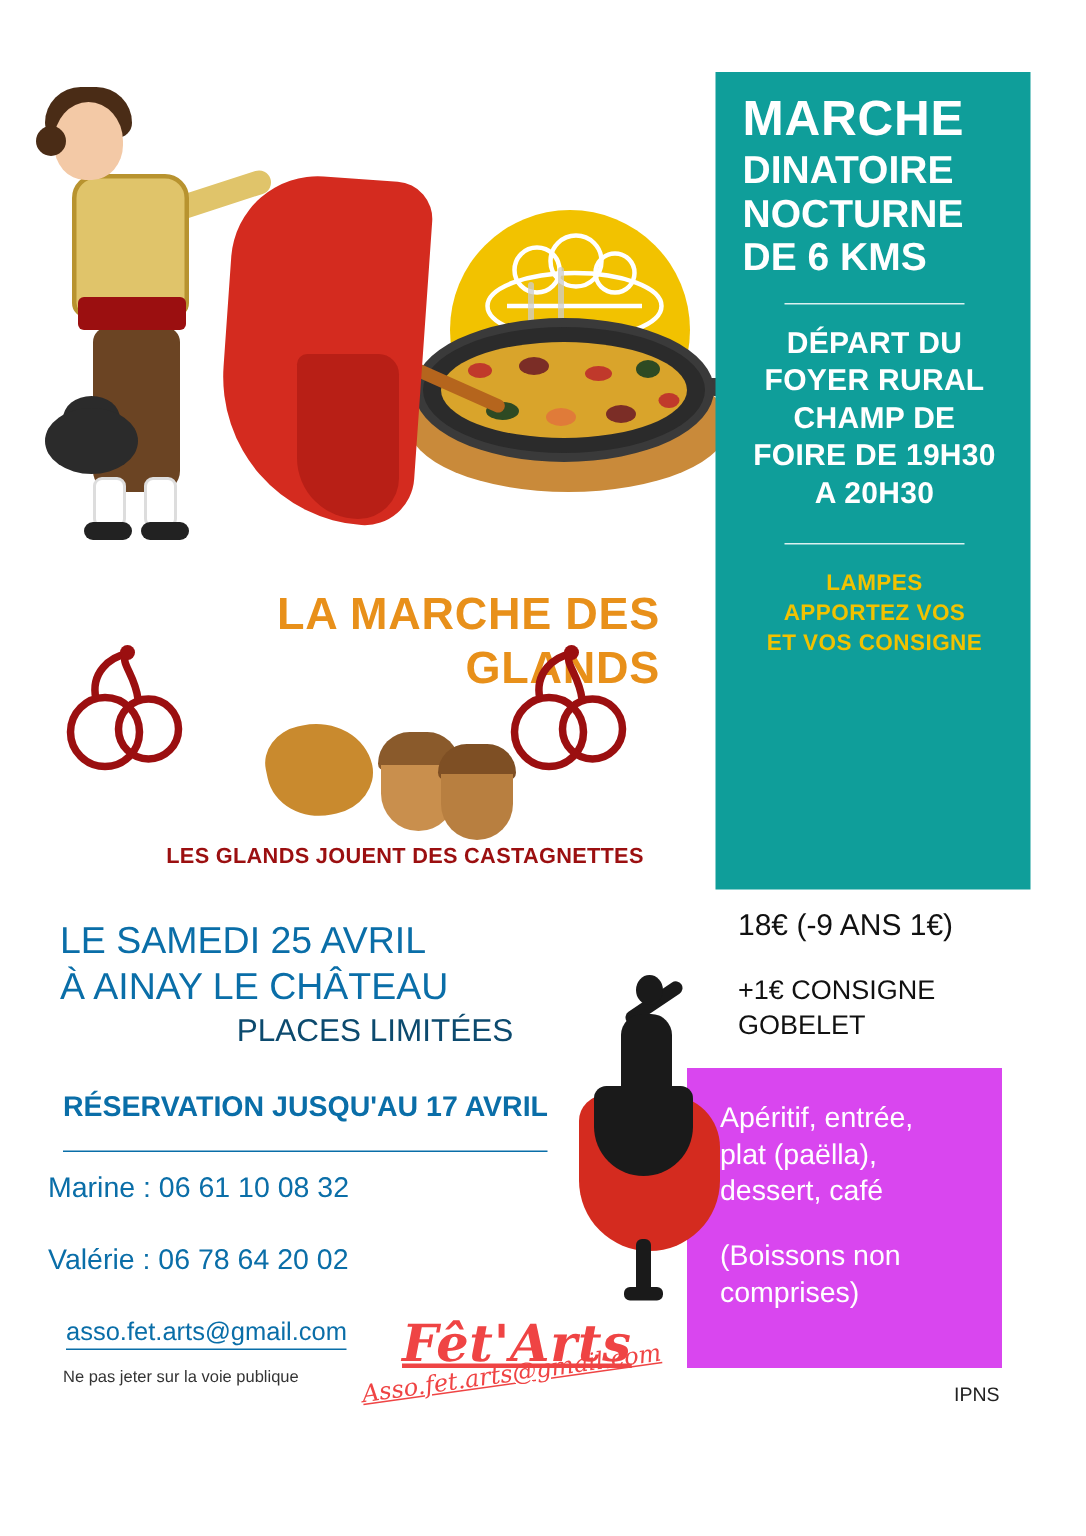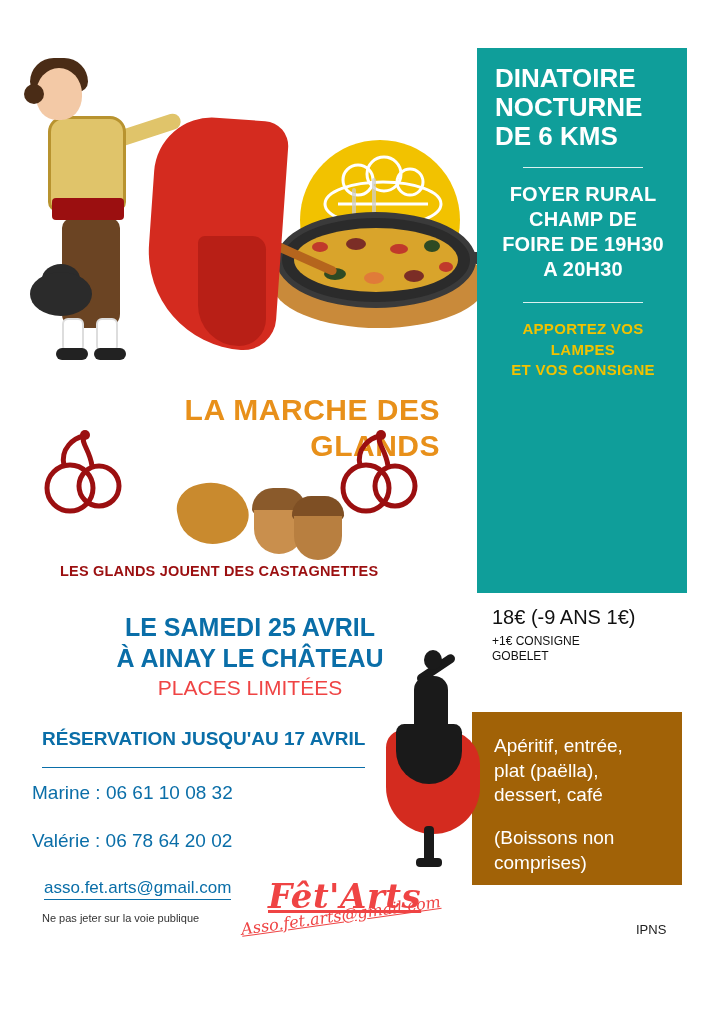--- a/index.html
+++ b/index.html
@@ -80,33 +80,33 @@
     left: 492px;
     top: 605px;
     width: 205px;
     color: #111111;
   }
   .price-main {
     font-size: 20px;
     line-height: 1.2;
   }
   .price-sub {
-    font-size: 12px;
+    font-size: 18px;
     line-height: 1.25;
-    margin-top: 5px;
+    margin-top: 20px;
   }
 
   
   .menu-box {
     position: absolute;
-    left: 472px;
+    left: 458px;
     top: 712px;
     width: 210px;
-    height: 173px;
-    background: #a16207;
+    height: 200px;
+    background: #d946ef;
   }
   .menu-inner {
     padding: 22px 20px 0 22px;
     color: #ffffff;
     font-size: 19px;
     line-height: 1.3;
   }
   .menu-inner p { margin: 0; }
   .menu-inner p + p { margin-top: 18px; }
 
@@ -129,44 +129,44 @@
     font-size: 30px;
     font-weight: bold;
     line-height: 1.2;
     letter-spacing: .5px;
   }
   .castagnettes {
     position: absolute;
     left: 60px;
     top: 563px;
     width: 420px;
-    text-align: left;
+    text-align: center;
     color: #9b0f10;
     font-size: 14.5px;
     font-weight: bold;
     letter-spacing: .2px;
   }
   .date-line {
     position: absolute;
     left: 40px;
     top: 612px;
     width: 420px;
-    text-align: center;
+    text-align: left;
     color: #0a6ea8;
-    font-weight: bold;
+    font-weight: normal;
     font-size: 25px;
     line-height: 1.25;
   }
   .places {
     position: absolute;
     left: 40px;
     top: 676px;
     width: 420px;
     text-align: center;
-    color: #ef4444;
+    color: #0c4a6e;
     font-size: 21px;
   }
   .reservation {
     position: absolute;
     left: 42px;
     top: 728px;
     color: #0a6ea8;
     font-size: 19px;
     font-weight: bold;
     border-bottom: 1.5px solid #0a6ea8;
@@ -454,36 +454,38 @@
   <div class="illus torero-shoe-l"></div>
   <div class="illus torero-shoe-r"></div>
   <div class="illus torero-hair"></div>
   <div class="illus torero-head"></div>
   <div class="illus torero-bun"></div>
   <div class="illus torero-hat2"></div>
   <div class="illus torero-hat"></div>
 
   <div class="teal-panel">
     <div class="teal-inner">
+      <div class="title-marche">MARCHE</div>
       <div class="title-lines">
         <div>DINATOIRE</div>
         <div>NOCTURNE</div>
         <div>DE 6 KMS</div>
       </div>
       <div class="teal-rule"></div>
       <div class="depart">
+        <div>DÉPART DU</div>
         <div>FOYER RURAL</div>
         <div>CHAMP DE</div>
         <div>FOIRE DE 19H30</div>
         <div>A 20H30</div>
       </div>
       <div class="teal-rule2"></div>
       <div class="apportez">
+        <div>LAMPES</div>
         <div>APPORTEZ VOS</div>
-        <div>LAMPES</div>
         <div>ET VOS CONSIGNE</div>
       </div>
     </div>
   </div>
 
   <div class="price-block">
     <div class="price-main">18€ (-9 ANS 1€)</div>
     <div class="price-sub">
       <div>+1€ CONSIGNE</div>
       <div>GOBELET</div>

